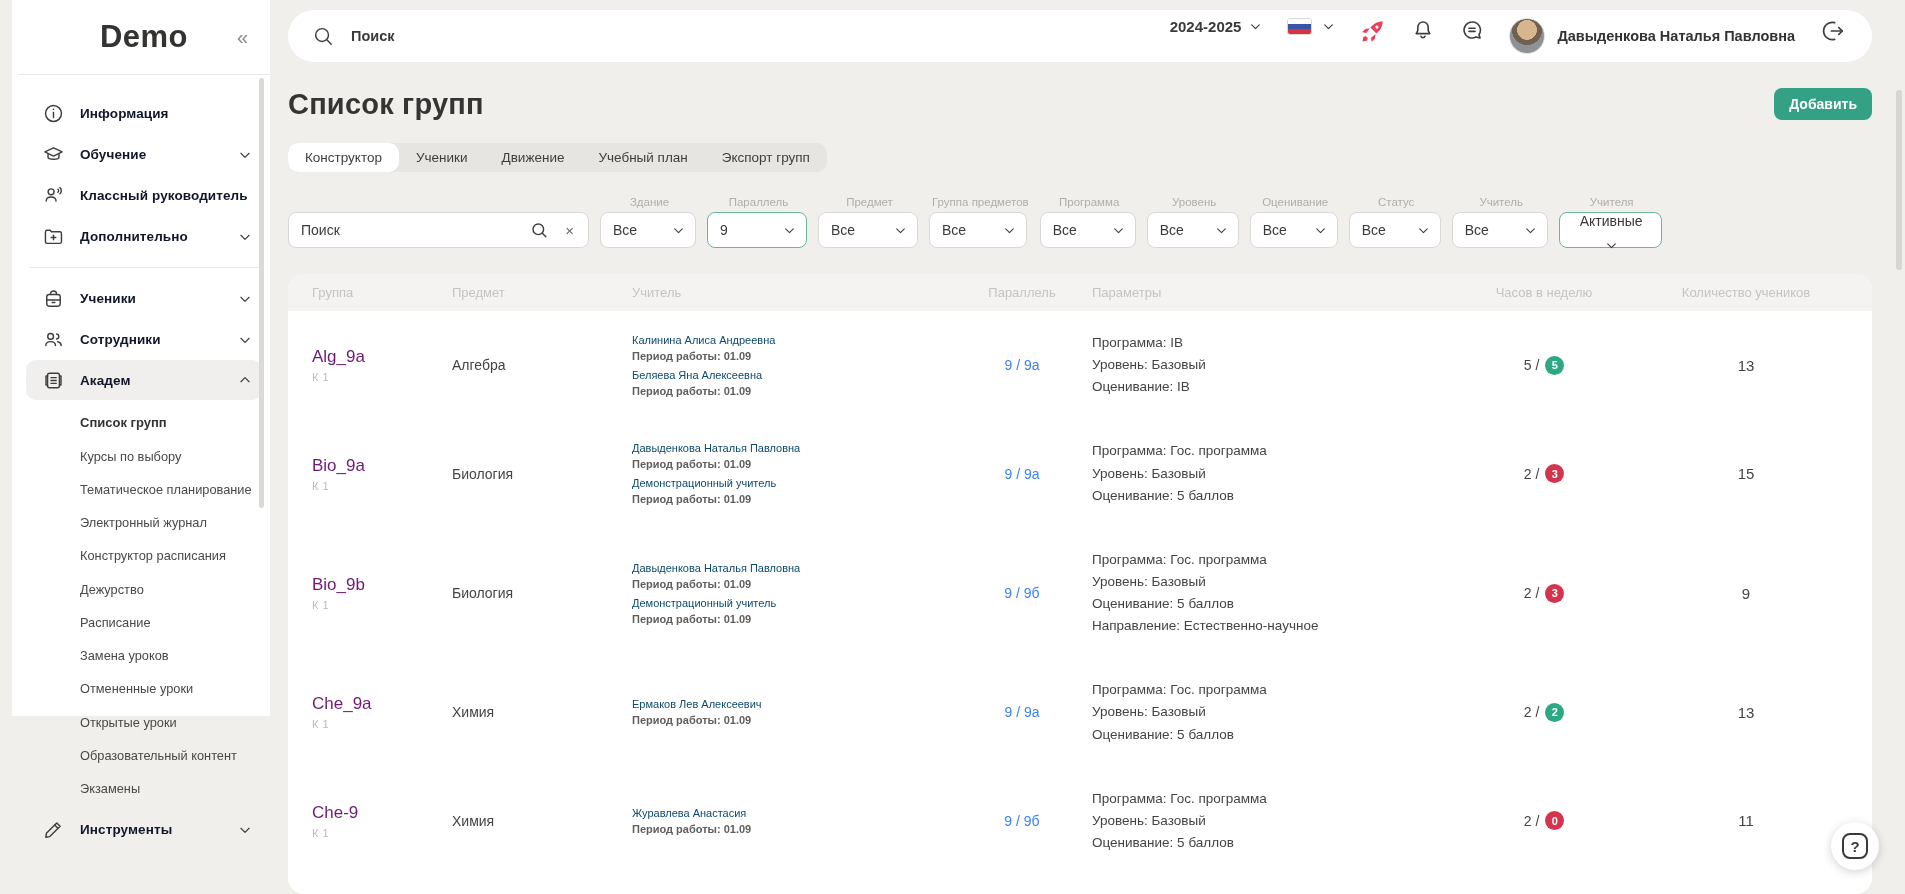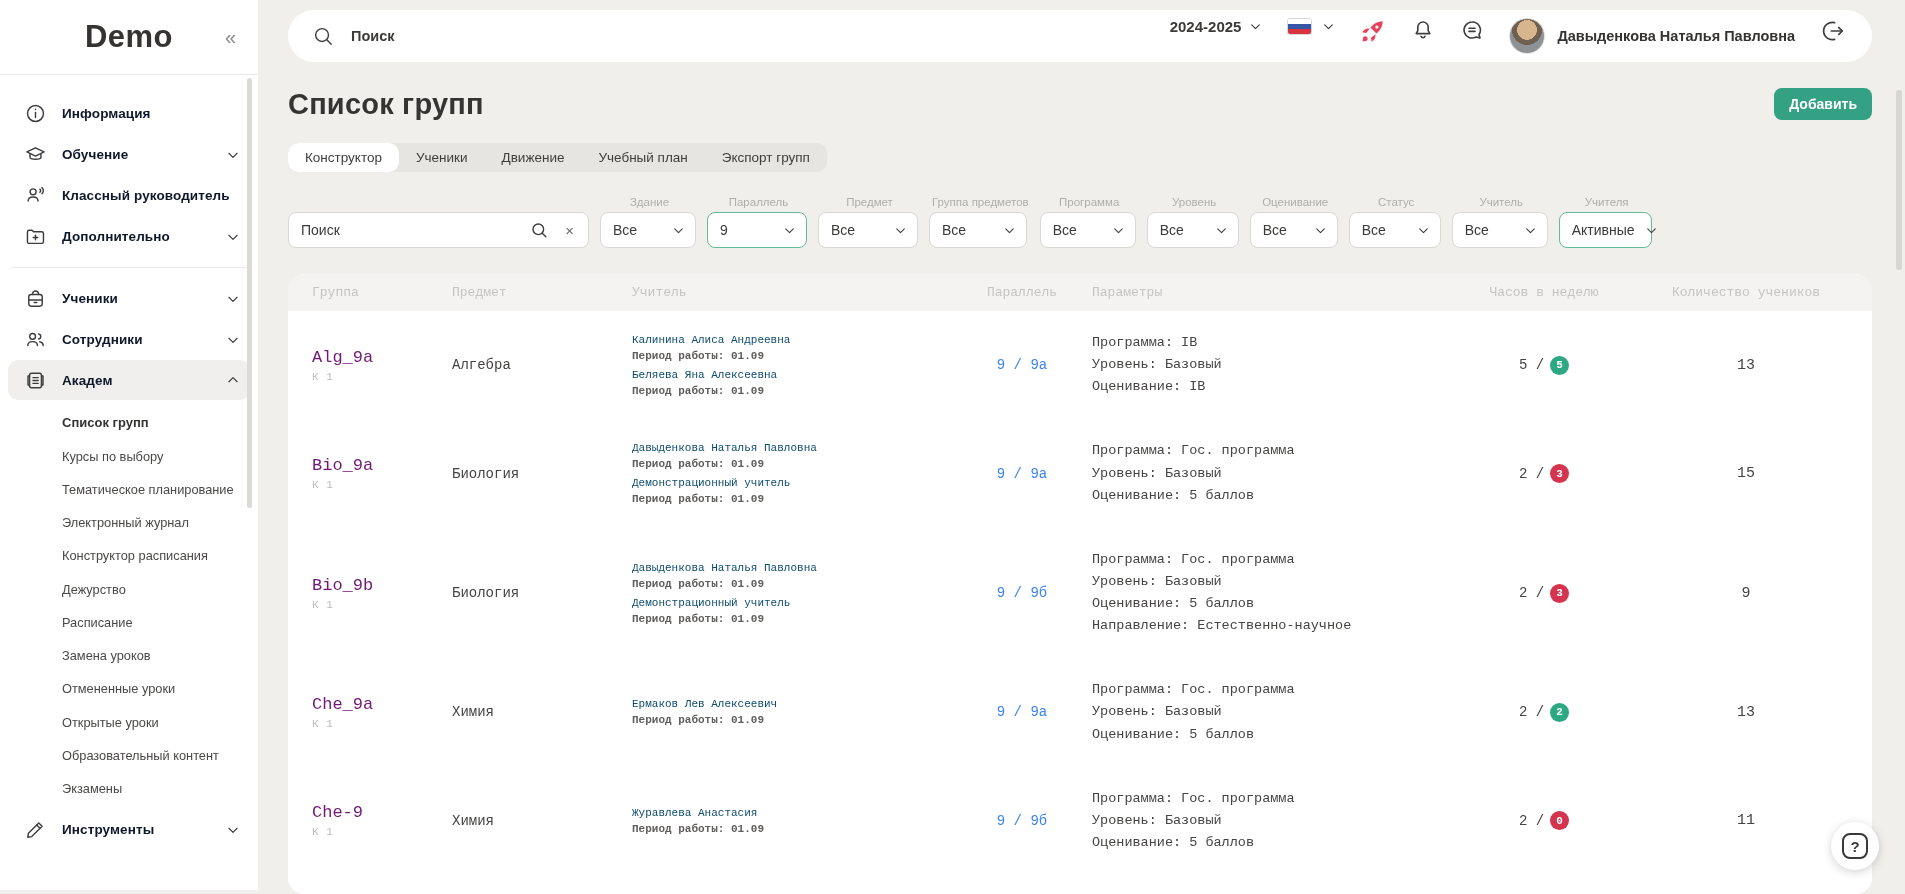--- a/index.html
+++ b/index.html
@@ -5,21 +5,21 @@
   * { margin:0; padding:0; box-sizing:border-box; }
   html,body { width:1905px; height:894px; overflow:hidden; }
   body {
     font-family:"Liberation Sans", sans-serif;
     background:#f0efec; color:#3b3a39; position:relative;
   }
   svg { display:block; }
   .ic { stroke:#3f3e3d; fill:none; stroke-width:1.5; stroke-linecap:round; stroke-linejoin:round; }
 
   
-  .sidebar { position:absolute; left:0; top:0; width:258px; height:890px; background:#fff; z-index:3; }
+  .sidebar { position:absolute; left:12px; top:0; width:258px; height:716px; background:#fff; z-index:3;padding-left:6px; }
   .logo-row { display:flex; align-items:center; justify-content:center; position:relative; height:74px; }
   .logo { font-size:31px; font-weight:800; letter-spacing:.5px; color:#343332; }
   .collapse-btn { position:absolute; right:22px; top:26px; font-size:20px; color:#8b8987; cursor:pointer; }
   .logo-divider { height:1px; background:#ebe9e7; margin:0 0 10px 0; }
   .nav { padding:8px 0 0 0; }
   .nav-item { display:flex; align-items:center; height:41px; padding:0 18px 0 24px; cursor:pointer; position:relative; }
   .nav-item .nico { width:23px; height:23px; margin-right:15px; flex:0 0 auto; }
   .nav-item .nico svg { width:23px; height:23px; }
   .nav-item .nlabel { font-size:13.5px; font-weight:700; color:#0f172a; letter-spacing:.1px; }
   .nav-item .nchev { margin-left:auto; width:14px; height:14px; }
@@ -75,21 +75,21 @@
   .f-search input::placeholder { color:#3b3a39; }
   .f-search .mag svg { width:19px; height:19px; }
   .f-search .clear { margin-left:12px; color:#6b6a68; font-size:15px; cursor:pointer; padding:0 4px; }
   .filter { display:flex; flex-direction:column; }
   .f-label { font-size:11.5px; color:#b0aeab; margin:0 0 4px 3px; white-space:nowrap;text-align:center; }
   .f-box { height:36px; background:#fff; border:1px solid #dad8d5; border-radius:8px; display:flex; align-items:center;
     justify-content:space-between; padding:0 10px 0 12px; font-size:14px; color:#3b3a39; cursor:pointer; gap:10px; }
   .filter.hl .f-box { border:1px solid #66b897; }
 
   
-  .card { background:#fff; border-radius:16px; margin-top:26px; padding:0 24px 16px 24px; height:620px;font-family:Liberation Mono, monospace; }
+  .card { background:#fff; border-radius:16px; margin-top:26px; padding:0 24px 16px 24px; height:620px; }
   .tgrid { display:grid; grid-template-columns:140px 180px 320px 140px 352px 200px 204px; }
   .thead { background:#f4f3f1; border-radius:16px 16px 0 0; margin:0 -24px; padding:0 24px; height:37px; align-items:center; }
   .thead > div { font-size:13px; color:#c6c4c1; }
   .trow { padding:21px 0; align-items:center; }
   .cell-center { text-align:center; }
   .grp-name { font-size:17px; color:#701a75; }
   .grp-code { font-size:11px; color:#bcbab7; margin-top:4px; letter-spacing:.5px; }
   .subj { font-size:14px; color:#454443; }
   .teacher-name { font-size:11px; color:#0c4a6e; margin-top:7px; }
   .teacher-name:first-child { margin-top:0; }
@@ -442,21 +442,21 @@
             <span>Все</span>
             <span class="chev-sm">
               <svg viewBox="0 0 24 24" class="ic" style="stroke-width:2">
                 <polyline points="5 9 12 16 19 9"></polyline>
               </svg>
             </span>
           </div>
         </div>
         <div class="filter hl">
           <div class="f-label">Учителя</div>
-          <div class="f-box" style="width: 93px;">
+          <div class="f-box" style="width: 103px; flex-direction: column;">
             <span>Активные</span>
             <span class="chev-sm">
               <svg viewBox="0 0 24 24" class="ic" style="stroke-width:2">
                 <polyline points="5 9 12 16 19 9"></polyline>
               </svg>
             </span>
           </div>
         </div>
       </div>
   </div>

